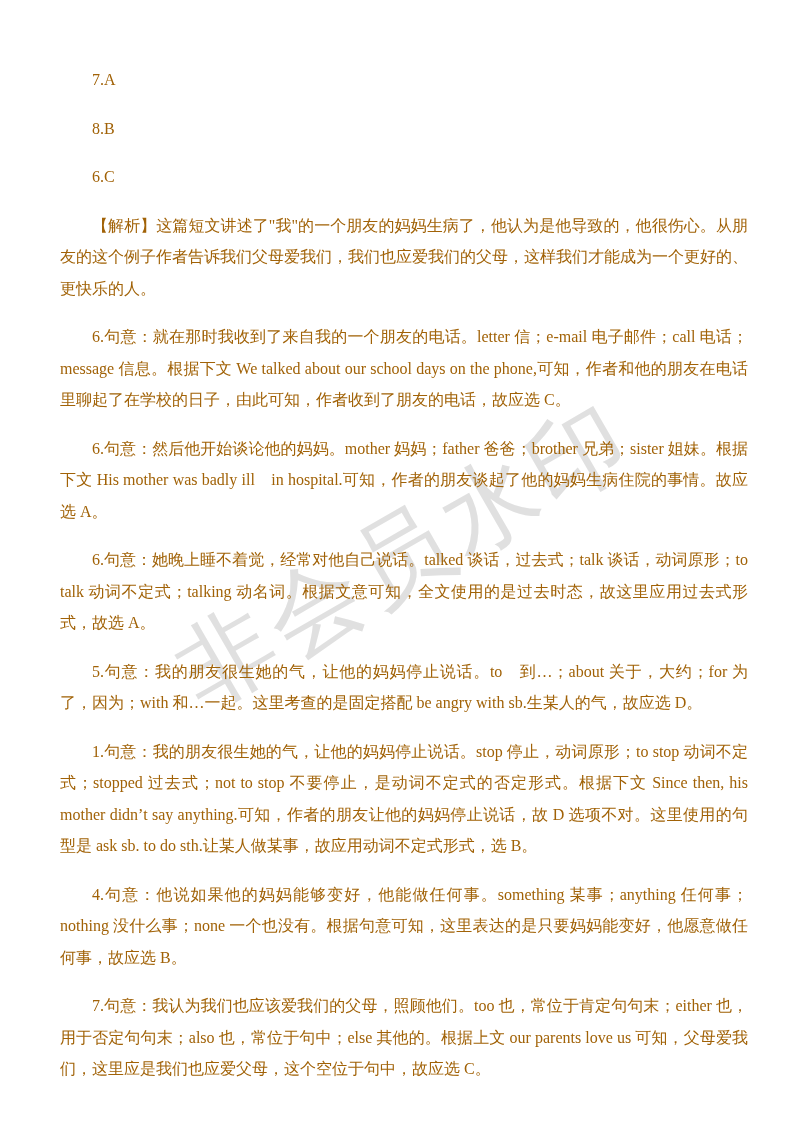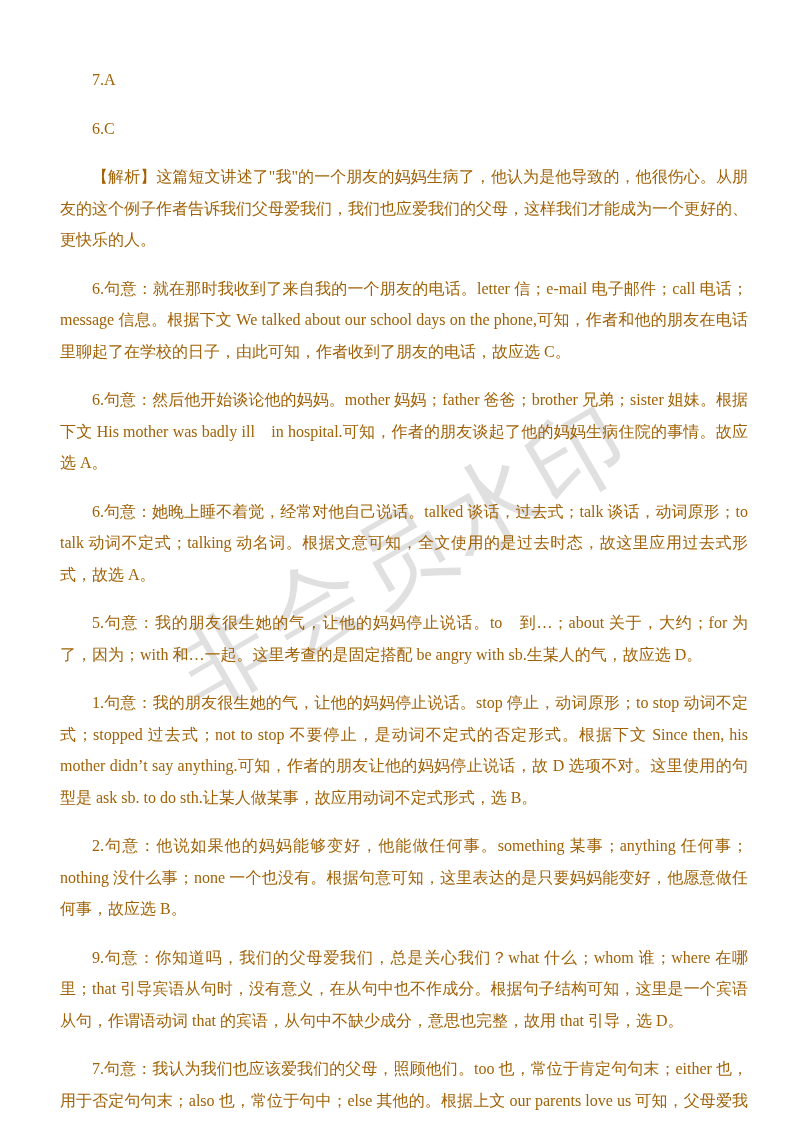--- a/index.html
+++ b/index.html
@@ -61,27 +61,27 @@
 </head>
 <body>
 
 <div class="page">
 
   <div class="watermark">非会员水印</div>
 
   <div class="content">
 
     <p class="answer">7.A</p>
+    <p class="answer">8.B</p>
     <p class="answer">6.C</p>
 
     <p>【解析】这篇短文讲述了"我"的一个朋友的妈妈生病了，他认为是他导致的，他很伤心。从朋友的这个例子作者告诉我们父母爱我们，我们也应爱我们的父母，这样我们才能成为一个更好的、更快乐的人。</p>
 
     <p>6.句意：就在那时我收到了来自我的一个朋友的电话。letter 信；e-mail 电子邮件；call 电话；message 信息。根据下文 We talked about our school days on the phone,可知，作者和他的朋友在电话里聊起了在学校的日子，由此可知，作者收到了朋友的电话，故应选 C。</p>
     <p>6.句意：然后他开始谈论他的妈妈。mother 妈妈；father 爸爸；brother 兄弟；sister 姐妹。根据下文 His mother was badly ill　in hospital.可知，作者的朋友谈起了他的妈妈生病住院的事情。故应选 A。</p>
     <p>6.句意：她晚上睡不着觉，经常对他自己说话。talked 谈话，过去式；talk 谈话，动词原形；to talk 动词不定式；talking 动名词。根据文意可知，全文使用的是过去时态，故这里应用过去式形式，故选 A。</p>
     <p>5.句意：我的朋友很生她的气，让他的妈妈停止说话。to　到…；about 关于，大约；for 为了，因为；with 和…一起。这里考查的是固定搭配 be angry with sb.生某人的气，故应选 D。</p>
     <p>1.句意：我的朋友很生她的气，让他的妈妈停止说话。stop 停止，动词原形；to stop 动词不定式；stopped 过去式；not to stop 不要停止，是动词不定式的否定形式。根据下文 Since then, his mother didn’t say anything.可知，作者的朋友让他的妈妈停止说话，故 D 选项不对。这里使用的句型是 ask sb. to do sth.让某人做某事，故应用动词不定式形式，选 B。</p>
-    <p>2.句意：他说如果他的妈妈能够变好，他能做任何事。something 某事；anything 任何事；nothing 没什么事；none 一个也没有。根据句意可知，这里表达的是只要妈妈能变好，他愿意做任何事，故应选 B。</p>
-    <p>9.句意：你知道吗，我们的父母爱我们，总是关心我们？what 什么；whom 谁；where 在哪里；that 引导宾语从句时，没有意义，在从句中也不作成分。根据句子结构可知，这里是一个宾语从句，作谓语动词 that 的宾语，从句中不缺少成分，意思也完整，故用 that 引导，选 D。</p>
+    <p>4.句意：他说如果他的妈妈能够变好，他能做任何事。something 某事；anything 任何事；nothing 没什么事；none 一个也没有。根据句意可知，这里表达的是只要妈妈能变好，他愿意做任何事，故应选 B。</p>
     <p>7.句意：我认为我们也应该爱我们的父母，照顾他们。too 也，常位于肯定句句末；either 也，用于否定句句末；also 也，常位于句中；else 其他的。根据上文 our parents love us 可知，父母爱我们，这里应是我们也应爱父母，这个空位于句中，故应选 C。</p>
 
   </div>
 </div>
 
 </body></html>

